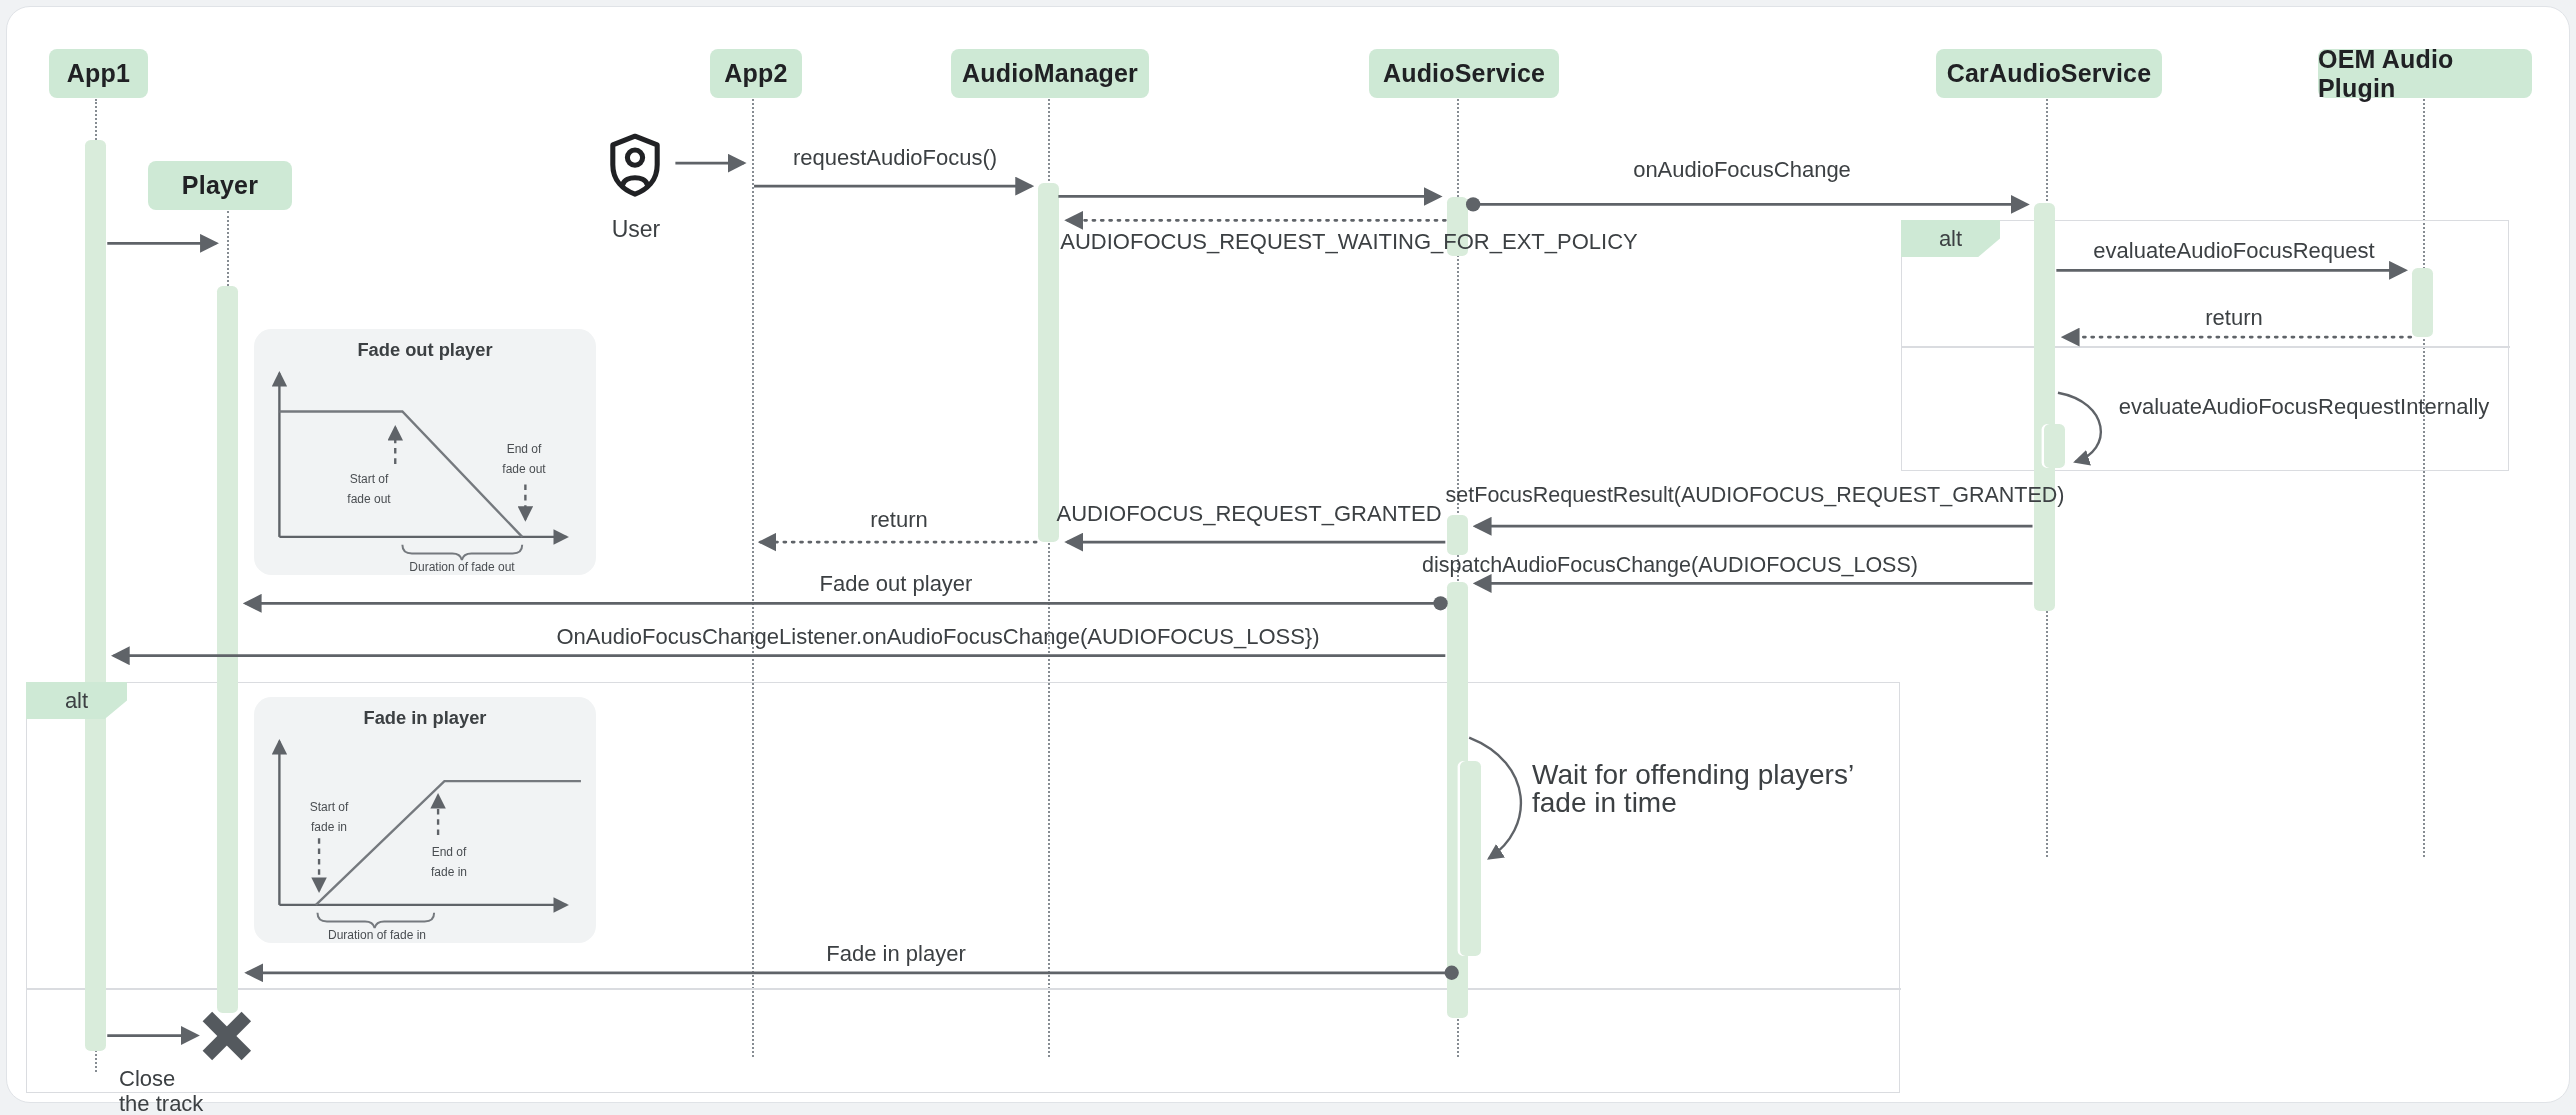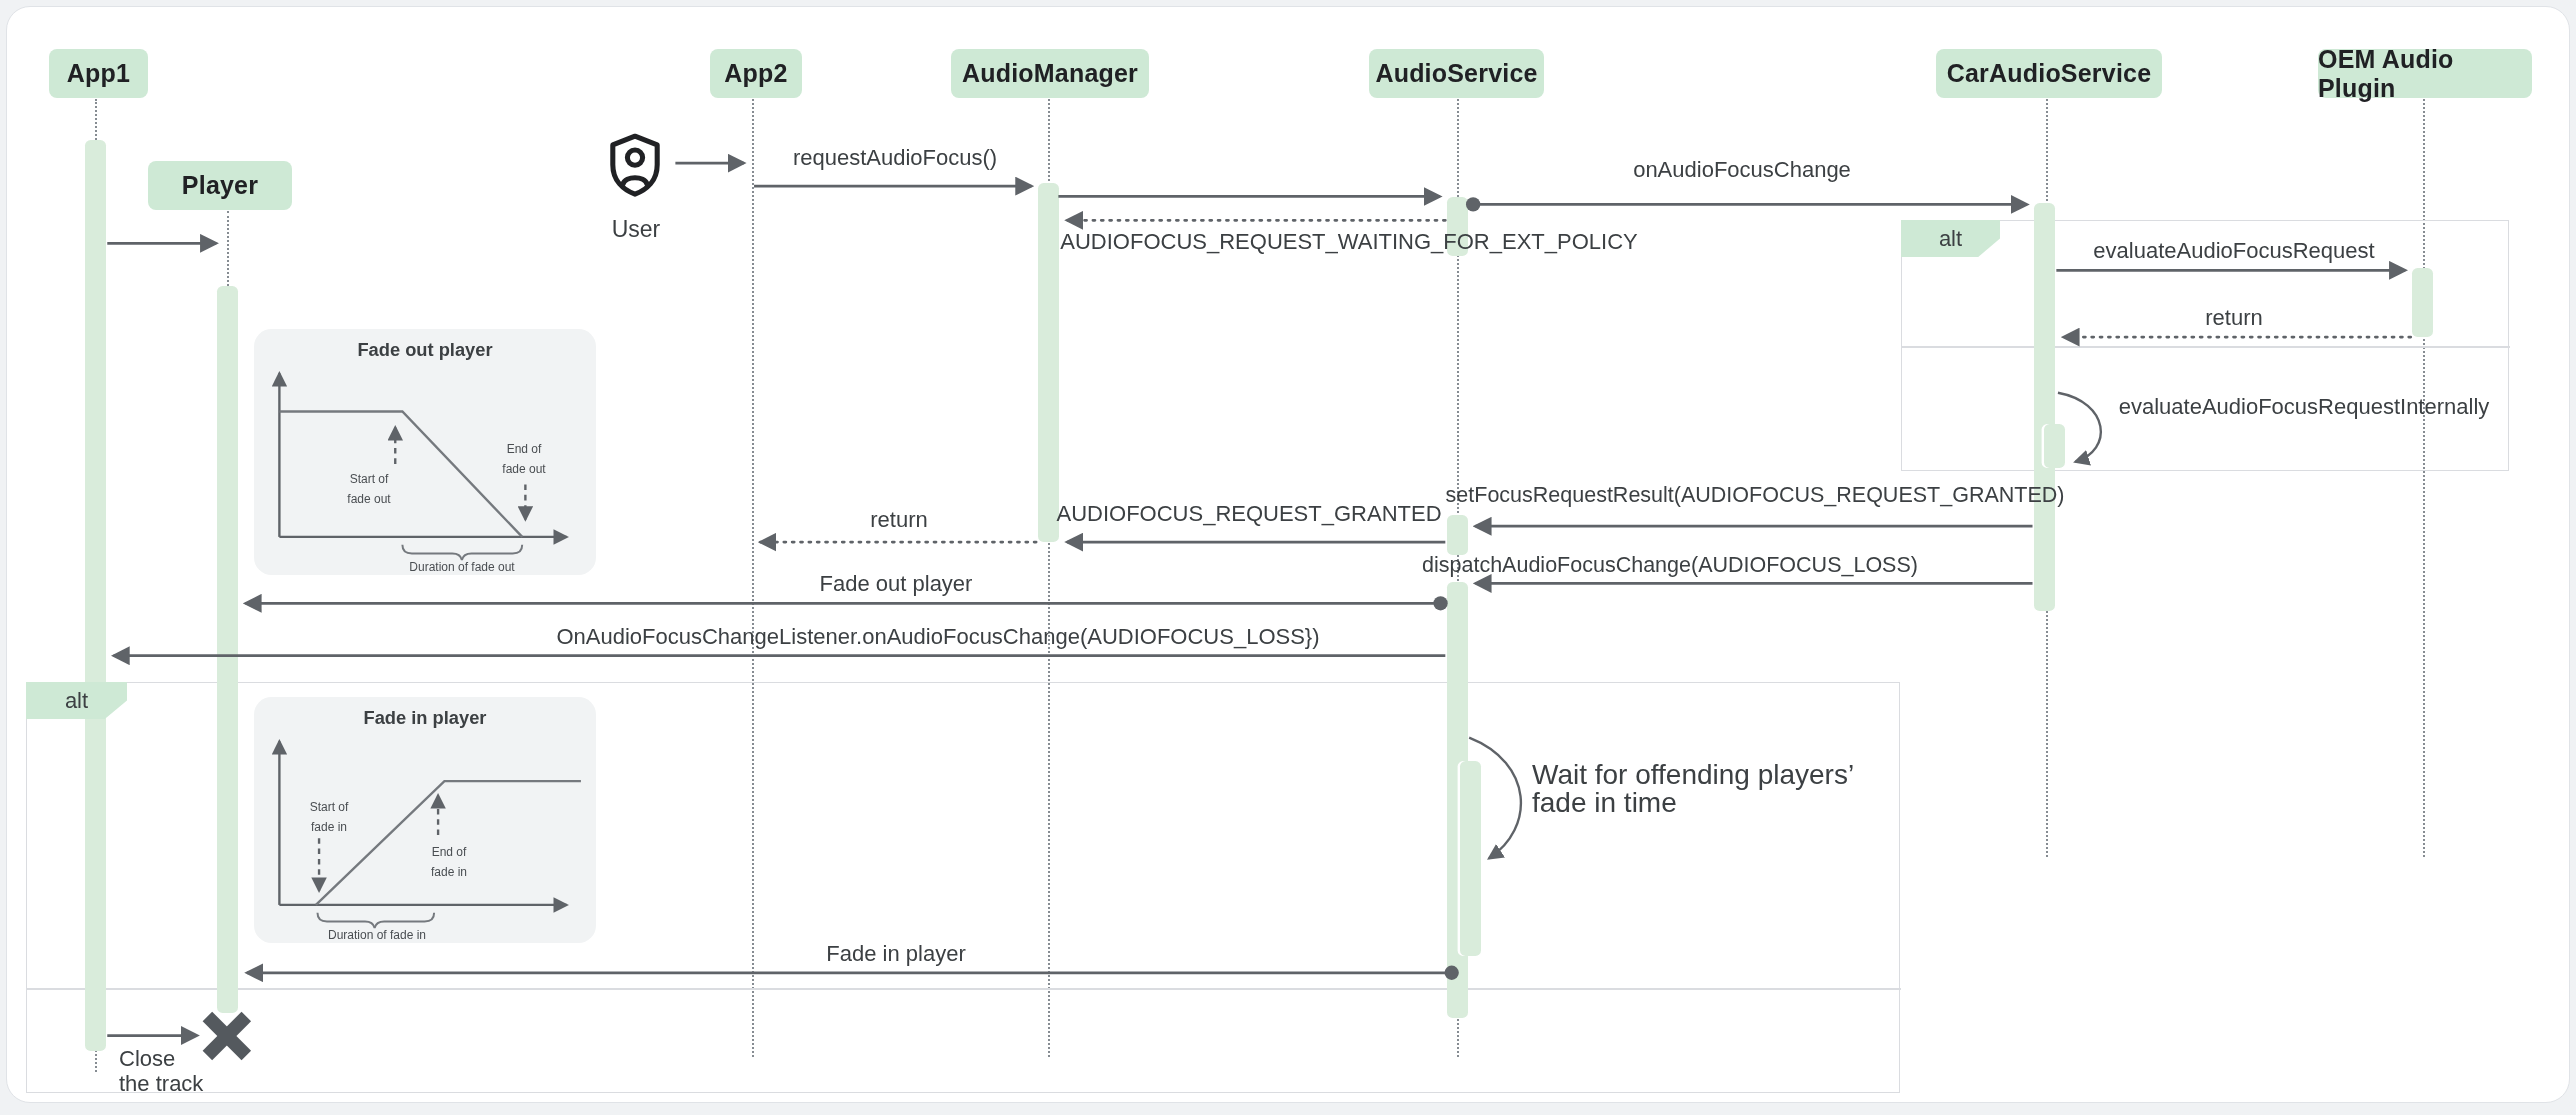--- a/index.html
+++ b/index.html
@@ -55,21 +55,21 @@
   .close-note{position:absolute;font-size:22px;color:#3c4043;line-height:25px;z-index:7;white-space:nowrap;}
 </style>
 </head>
 <body>
 
 <div class="card"></div>
 
 <div class="head" style="left:49px;top:49px;width:99px;">App1</div>
 <div class="head" style="left:710px;top:49px;width:92px;">App2</div>
 <div class="head" style="left:951px;top:49px;width:198px;">AudioManager</div>
-<div class="head" style="left:1369px;top:49px;width:175px;">AudioService</div>
+<div class="head" style="left:1369px;top:49px;width:190px;">AudioService</div>
 <div class="head" style="left:1936px;top:49px;width:226px;">CarAudioService</div>
 <div class="head" style="left:2318px;top:49px;width:214px;">OEM Audio Plugin</div>
 
 <div class="head" style="left:148px;top:161px;width:144px;">Player</div>
 
 <div class="life" style="left:95px;top:99px;height:973px;"></div>
 <div class="life" style="left:227px;top:211px;height:79px;"></div>
 <div class="life" style="left:752px;top:99px;height:958px;"></div>
 <div class="life" style="left:1048px;top:99px;height:958px;"></div>
 <div class="life" style="left:1457px;top:99px;height:958px;"></div>
@@ -214,16 +214,16 @@
 <div class="msg" style="left:896px;top:571px;">Fade out player</div>
 <div class="msg" style="left:938px;top:624px;">OnAudioFocusChangeListener.onAudioFocusChange(AUDIOFOCUS_LOSS})</div>
 <div class="msg" style="left:896px;top:941px;">Fade in player</div>
 
 <div class="wait-note" style="left:1532px;top:761px;">
   <span style="display:block;">Wait for offending players’</span>
   <span style="display:block;">fade in time</span>
 </div>
 
 <div class="close-note" style="left:119px;top:1046px;">
-  <span style="display:block;">Close</span>
+  <span style="display:block;margin-top:20px;">Close</span>
   <span style="display:block;">the track</span>
 </div>
 
 
 </body></html>

